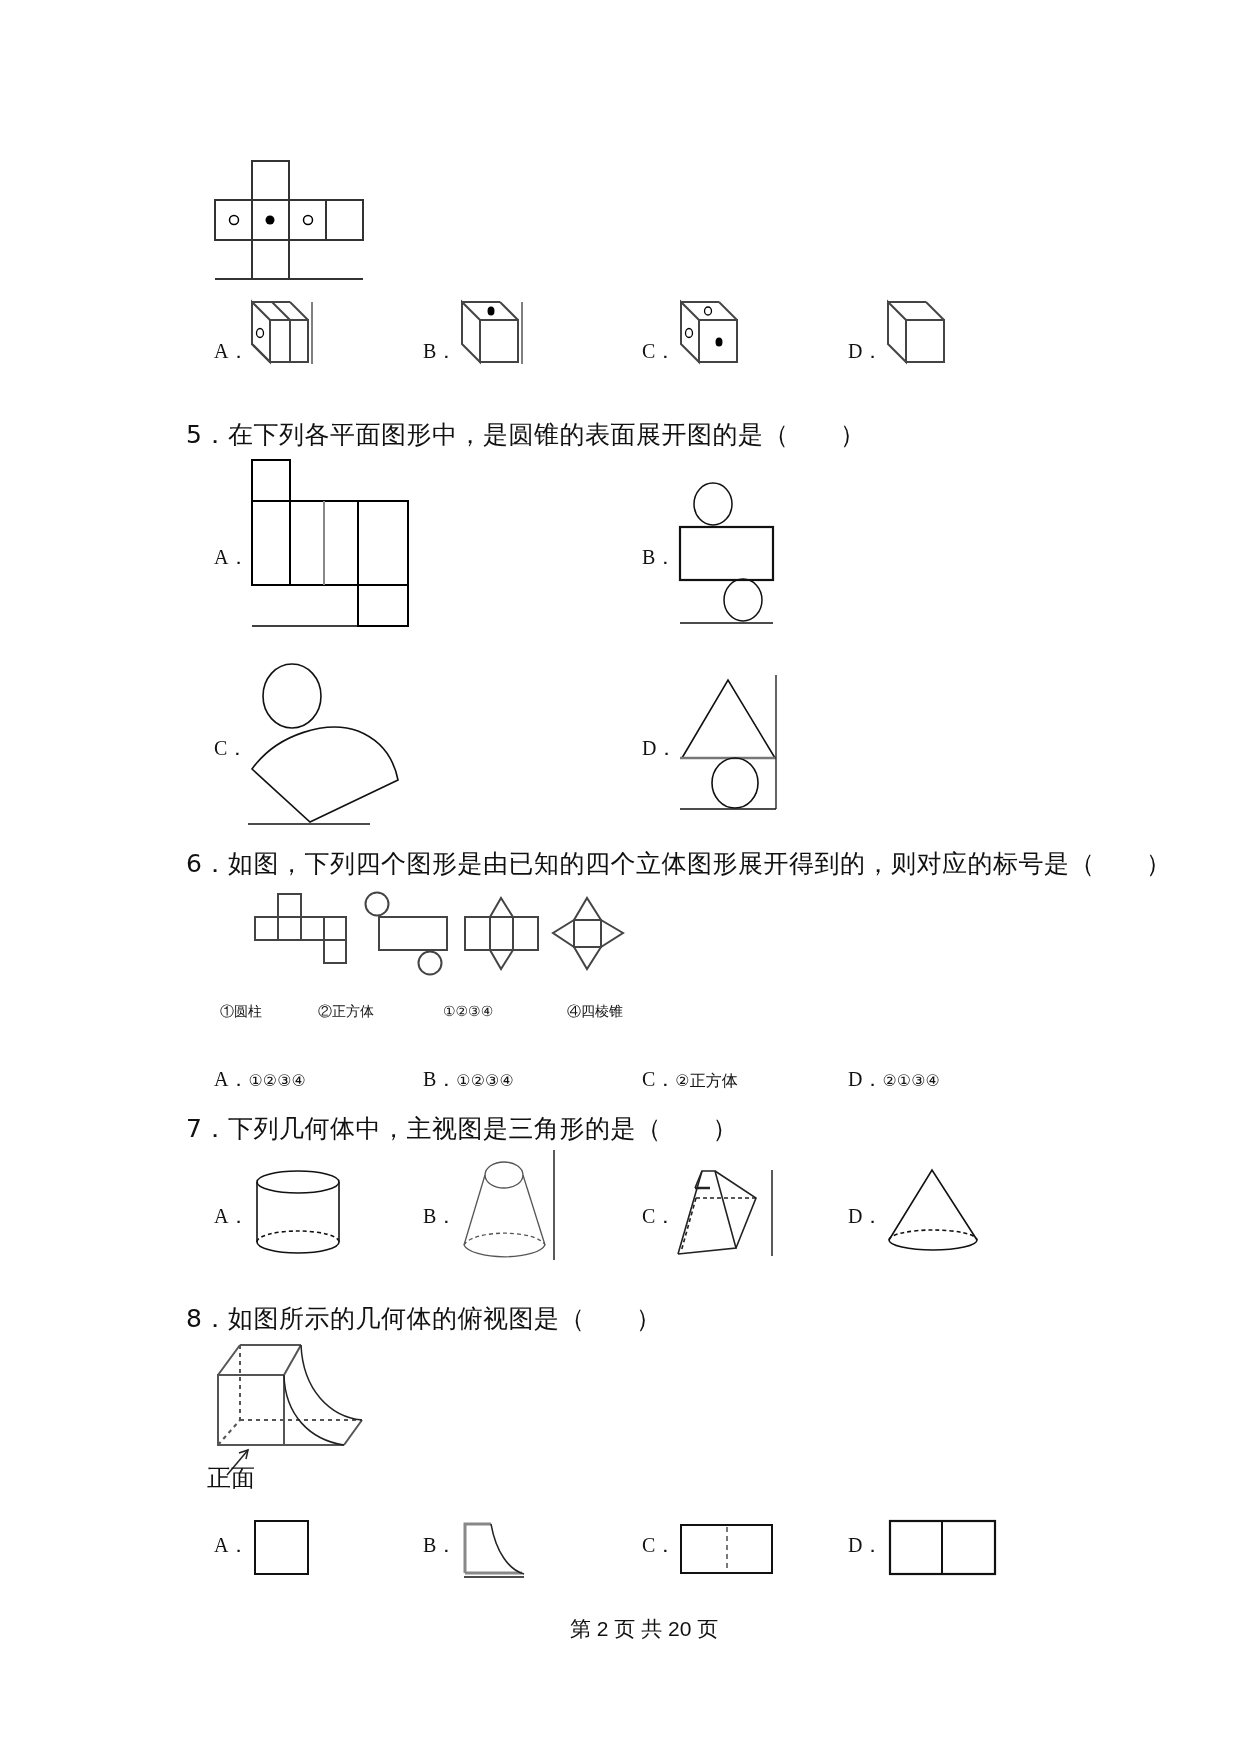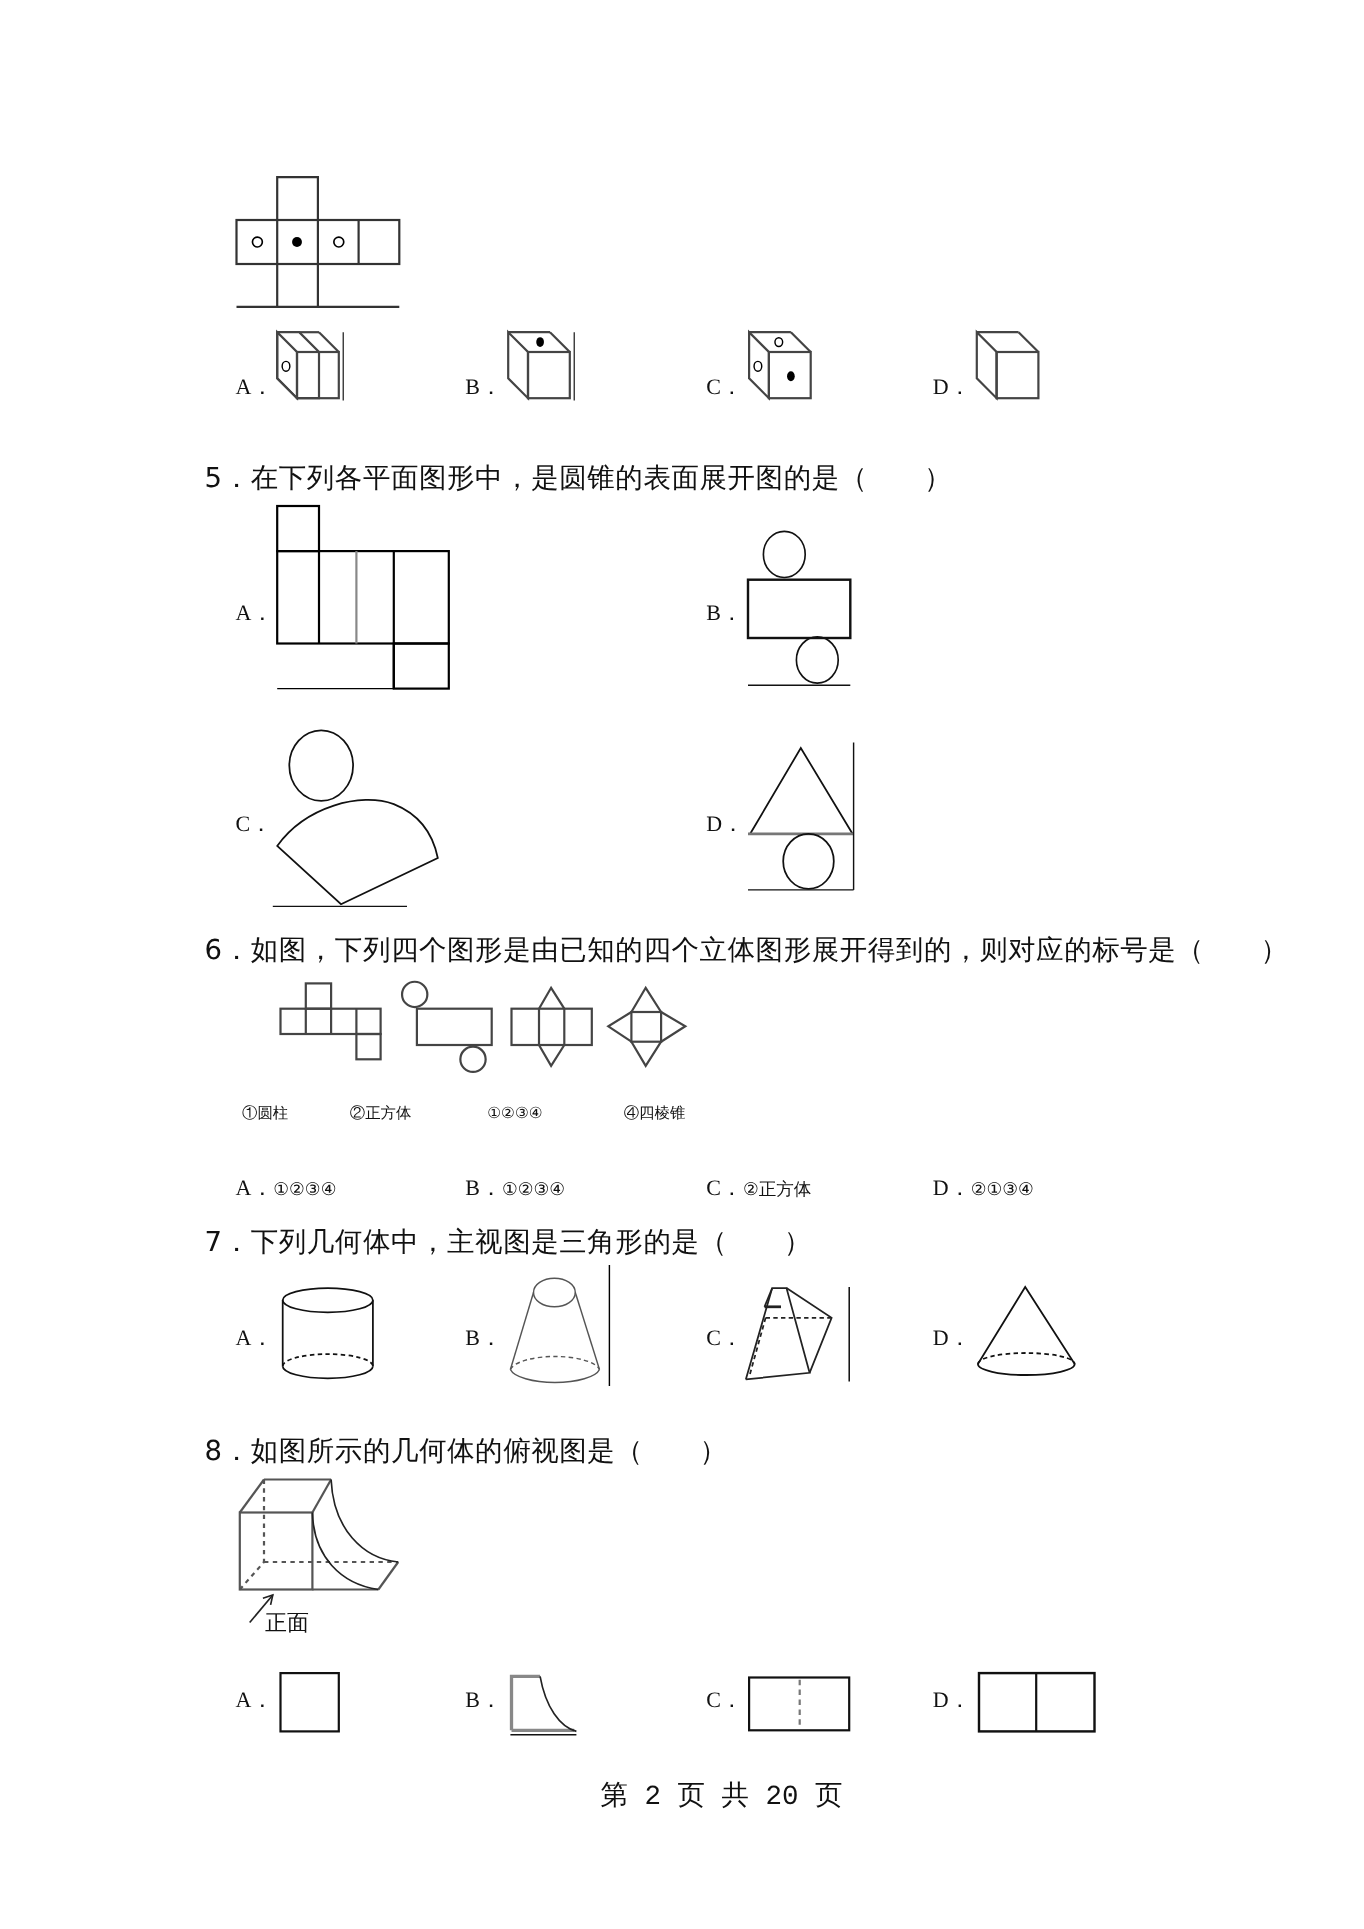--- a/index.html
+++ b/index.html
@@ -3,21 +3,21 @@
 <meta charset="utf-8">
 <style>
   html, body { margin: 0; padding: 0; background: #ffffff; }
   body { width: 1240px; height: 1754px; position: relative; overflow: hidden;
          font-family: "DejaVu Sans", "Liberation Sans", sans-serif; color: #111; }
   .abs { position: absolute; }
   .qtext { font-size: 25px; letter-spacing: 0.5px; white-space: nowrap; }
   .opt { font-family: "Liberation Serif", "DejaVu Serif", serif; font-size: 20px; white-space: nowrap; }
   .circ { font-family: "DejaVu Sans", sans-serif; font-size: 16px; }
   svg { position: absolute; overflow: visible; }
-  .footer { font-size: 25px; font-family: Liberation Mono, monospace; }
+  .footer { font-size: 21px; font-family: Liberation Sans, sans-serif; margin-left: 24px; }
   .lbl { font-size: 14px; font-family: Liberation Mono, monospace; white-space: nowrap; }
 </style>
 </head>
 <body>
 
 <svg style="left:215px;top:160px" width="160" height="120">
   <g stroke="#333" stroke-width="2" fill="none">
     <rect x="0" y="40" width="148" height="40"></rect>
     <line x1="37" y1="0" x2="37" y2="120"></line>
     <line x1="74" y1="0" x2="74" y2="120"></line>
@@ -244,21 +244,21 @@
   </g>
   <g stroke="#222" stroke-width="1.5" fill="none">
     <path d="M69,30 C70,70 95,95 129,100"></path>
     <path d="M86,0 C88,45 115,72 147,75"></path>
   </g>
   <g stroke="#222" stroke-width="1.5" fill="none">
     <line x1="12" y1="130" x2="33" y2="105"></line>
     <polyline points="24,108 33,105 31,114"></polyline>
   </g>
 </svg>
-<div class="abs" style="left:241px;top:1462px;font-size:20px;white-space:nowrap;font-family:Liberation Serif, serif;">正面</div>
+<div class="abs" style="left:207px;top:1462px;font-size:24px;white-space:nowrap;font-family:Liberation Serif, serif;">正面</div>
 
 <div class="abs opt" style="left:214px;top:1532px">A．</div>
 <svg style="left:254px;top:1520px" width="60" height="60">
   <rect x="1" y="1" width="53" height="53" fill="none" stroke="#111" stroke-width="2"></rect>
 </svg>
 
 <div class="abs opt" style="left:423px;top:1532px">B．</div>
 <svg style="left:464px;top:1522px" width="100" height="60">
   <g fill="none">
     <polyline points="1,51 1,2 27,2" stroke="#888" stroke-width="3"></polyline>

